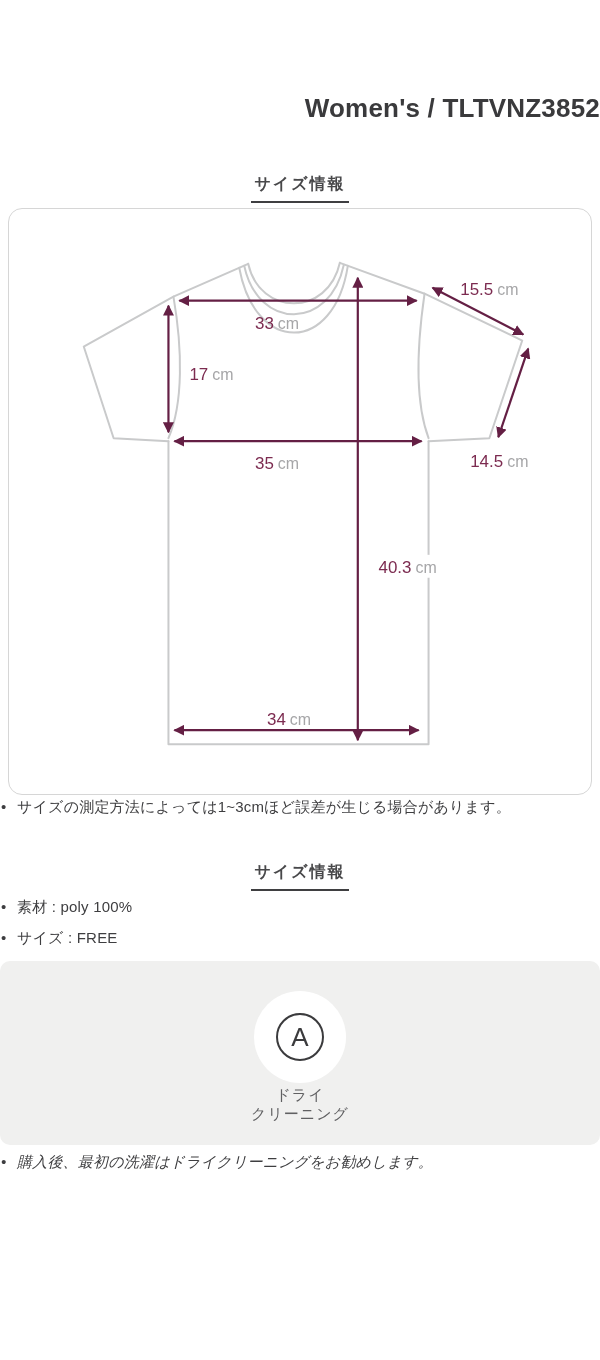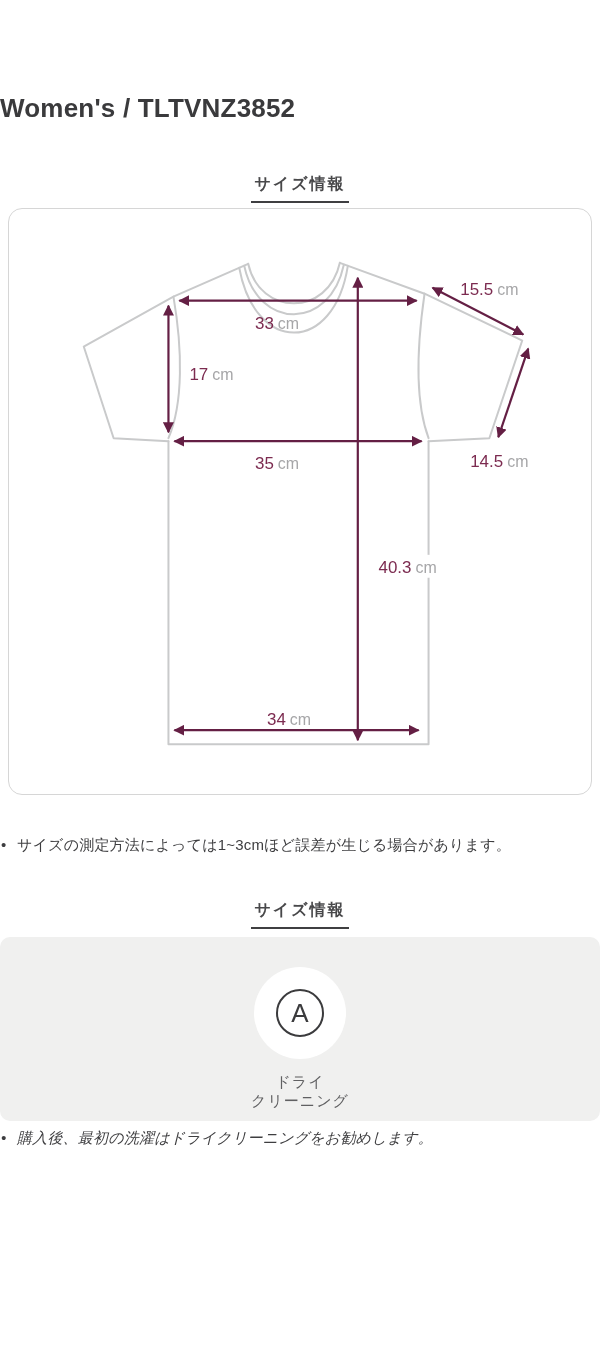--- a/index.html
+++ b/index.html
@@ -9,21 +9,21 @@
     --title-text:#3a3a3c; --underline:#3f3f41;
   }
   html,body{margin:0;padding:0;background:#fff;}
   body{
     width:600px;height:1360px;overflow:hidden;
     font-family:"Liberation Sans","DejaVu Sans",sans-serif;
     color:var(--body-text);
   }
   .page{width:600px;}
   .title{
-    margin:90px 0 0;text-align:left;font-size:26px;line-height:36px;
+    margin:90px 0 0;text-align:right;font-size:26px;line-height:36px;
     font-weight:600;color:var(--title-text);letter-spacing:.2px;
   }
   .section-heading{text-align:center;}
   .section-heading .hd{
     display:inline-block;font-size:16px;font-weight:700;line-height:22px;
     color:var(--heading-text);letter-spacing:2px;padding:0 3px 6px;
     border-bottom:2px solid var(--underline);
   }
   .hd1{margin-top:47px;}
   .hd2{margin-top:42px;}
@@ -35,38 +35,38 @@
   }
   .chart-box svg{display:block;width:100%;height:100%;}
   ul.blist{list-style:none;margin:0;padding:0;}
   ul.blist li{
     position:relative;padding-left:17px;font-size:15px;letter-spacing:.2px;
   }
   ul.blist li::before{
     content:"\2022";position:absolute;left:1px;top:0;color:var(--body-text);
   }
   .note-list{margin:24px 24px 0;}
-  .note-list li{line-height:24px;margin-top:38px;}
+  .note-list li{line-height:24px;}
   .info-list{margin:8px 24px 0;}
   .info-list li{line-height:31px;}
   .care-box{
     margin-top:8px;height:184px;background:var(--care-bg);
     border-radius:10px;display:flex;flex-direction:column;align-items:center;
   }
   .care-circle{
     margin-top:30px;width:92px;height:92px;border-radius:50%;background:#fff;
     display:flex;align-items:center;justify-content:center;
   }
   .care-ring{
     width:44px;height:44px;border:2px solid #3b3b3d;border-radius:50%;
     display:flex;align-items:center;justify-content:center;
     font-size:26px;line-height:1;color:#3b3b3d;
   }
   .care-label{
-    margin-top:13px;text-align:center;font-size:15px;line-height:19px;
+    margin-top:2px;text-align:center;font-size:15px;line-height:19px;
     color:var(--care-text);letter-spacing:1px;
   }
   .care-notes{margin:22px 24px 0;font-style:italic;}
   .care-notes li{line-height:33px;}
   .dim-num{fill:var(--accent-text);font-size:17px;}
   .dim-unit{fill:var(--unit-text);font-size:16px;}
 </style>
 </head>
 <body>
 
@@ -124,20 +124,24 @@
   </div>
 
   <ul class="blist note-list">
     <li><span>サイズの測定方法によっては1~3cmほど誤差が生じる場合があります。</span></li>
   </ul>
 
   <div class="section-heading hd2">
     <span class="hd">サイズ情報</span>
   </div>
 
+  <ul class="blist info-list">
+    <li><span>素材 : poly 100%</span></li>
+    <li><span>サイズ : FREE</span></li>
+  </ul>
 
 
   <div class="care-box">
     <div class="care-circle">
       <div class="care-ring">
         <span>A</span>
       </div>
     </div>
     <div class="care-label">
       <div>ドライ</div>

